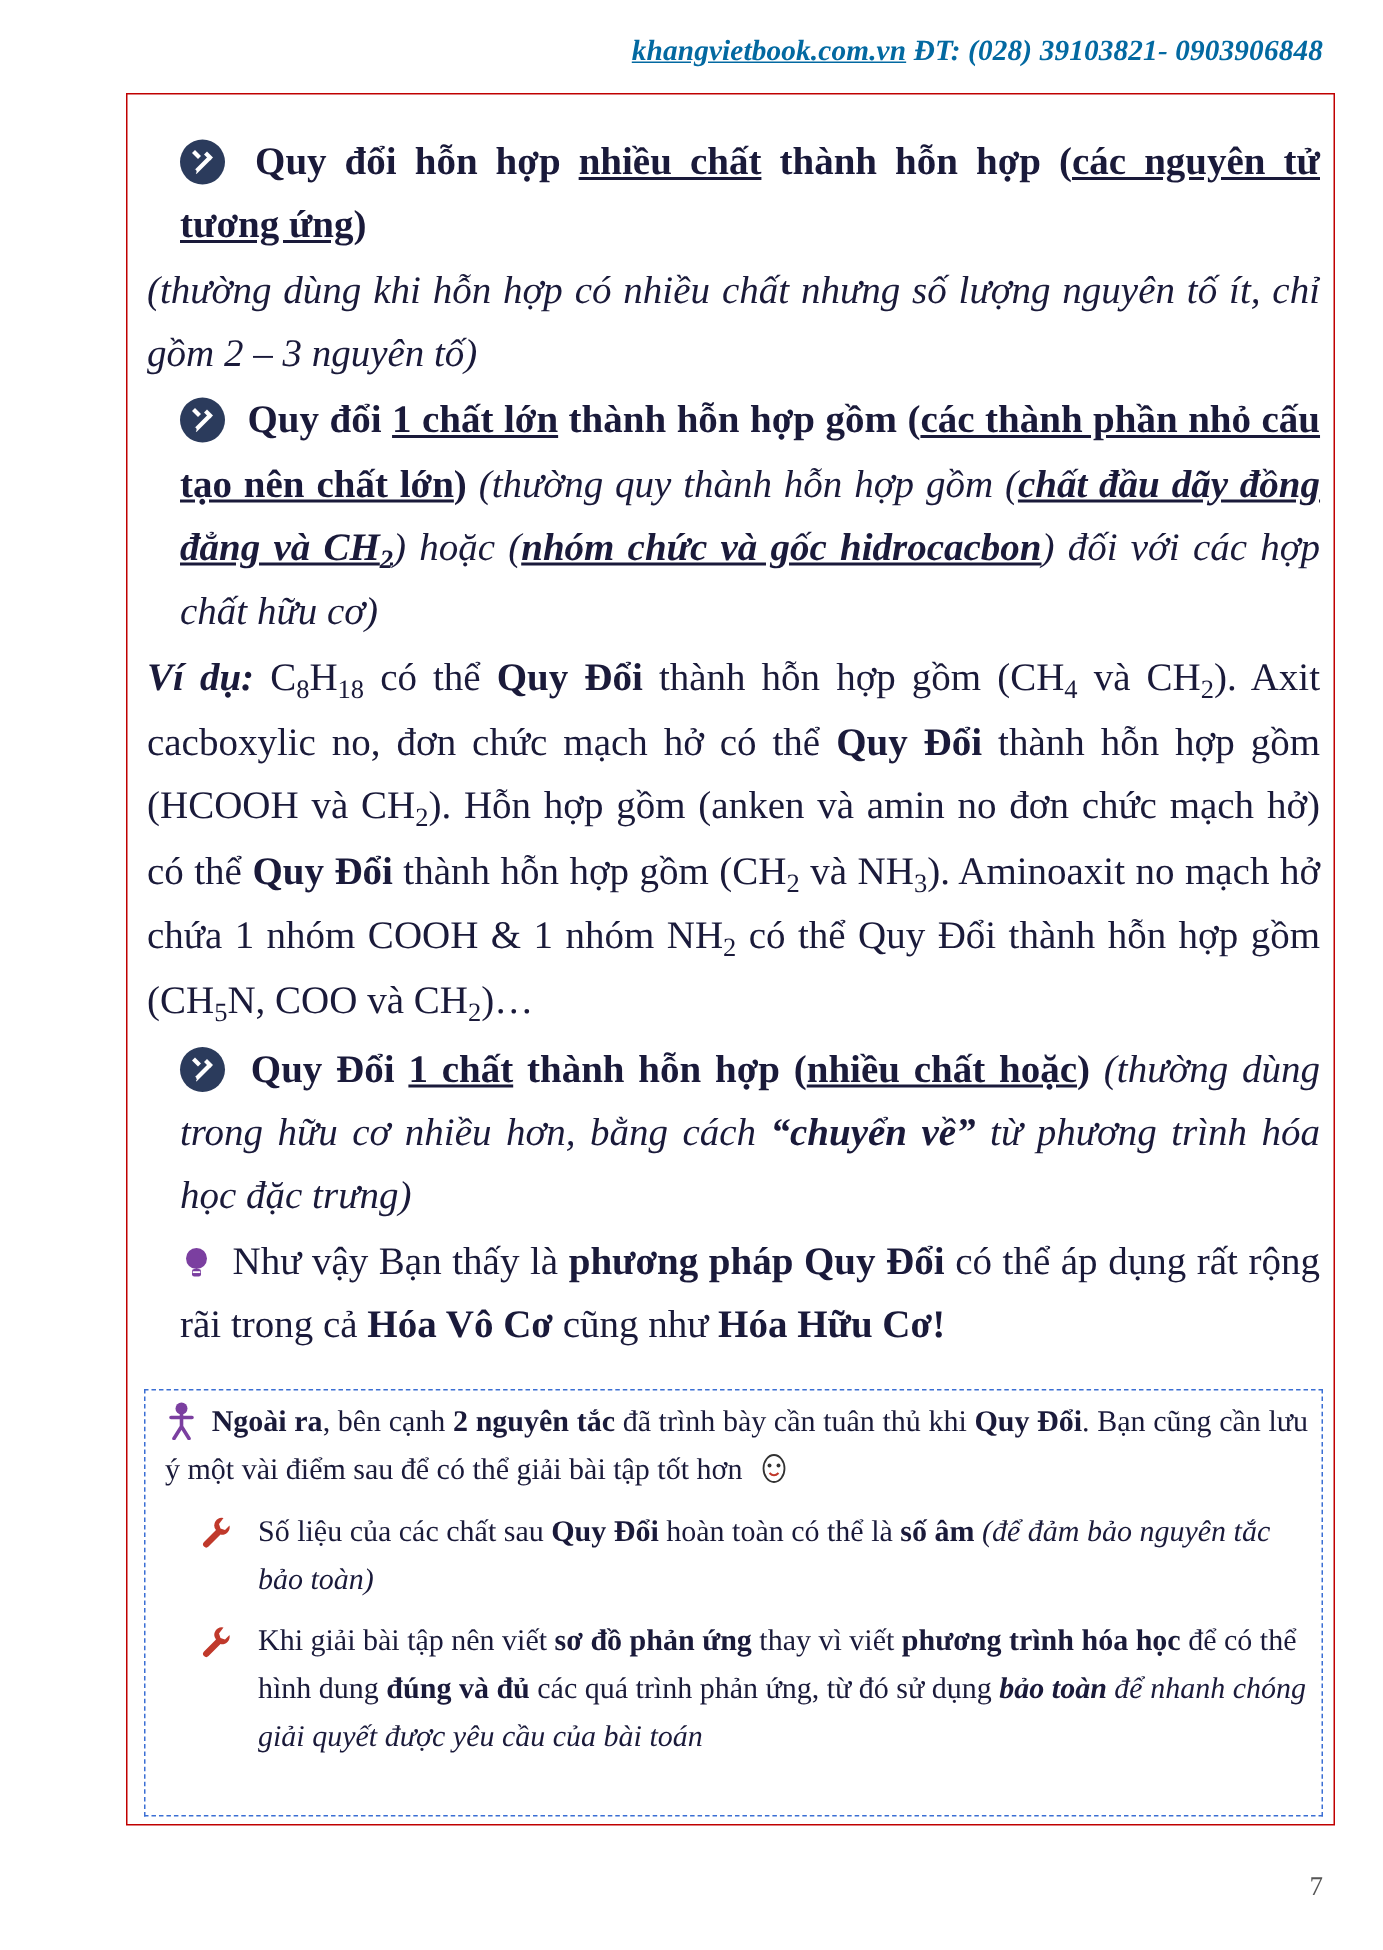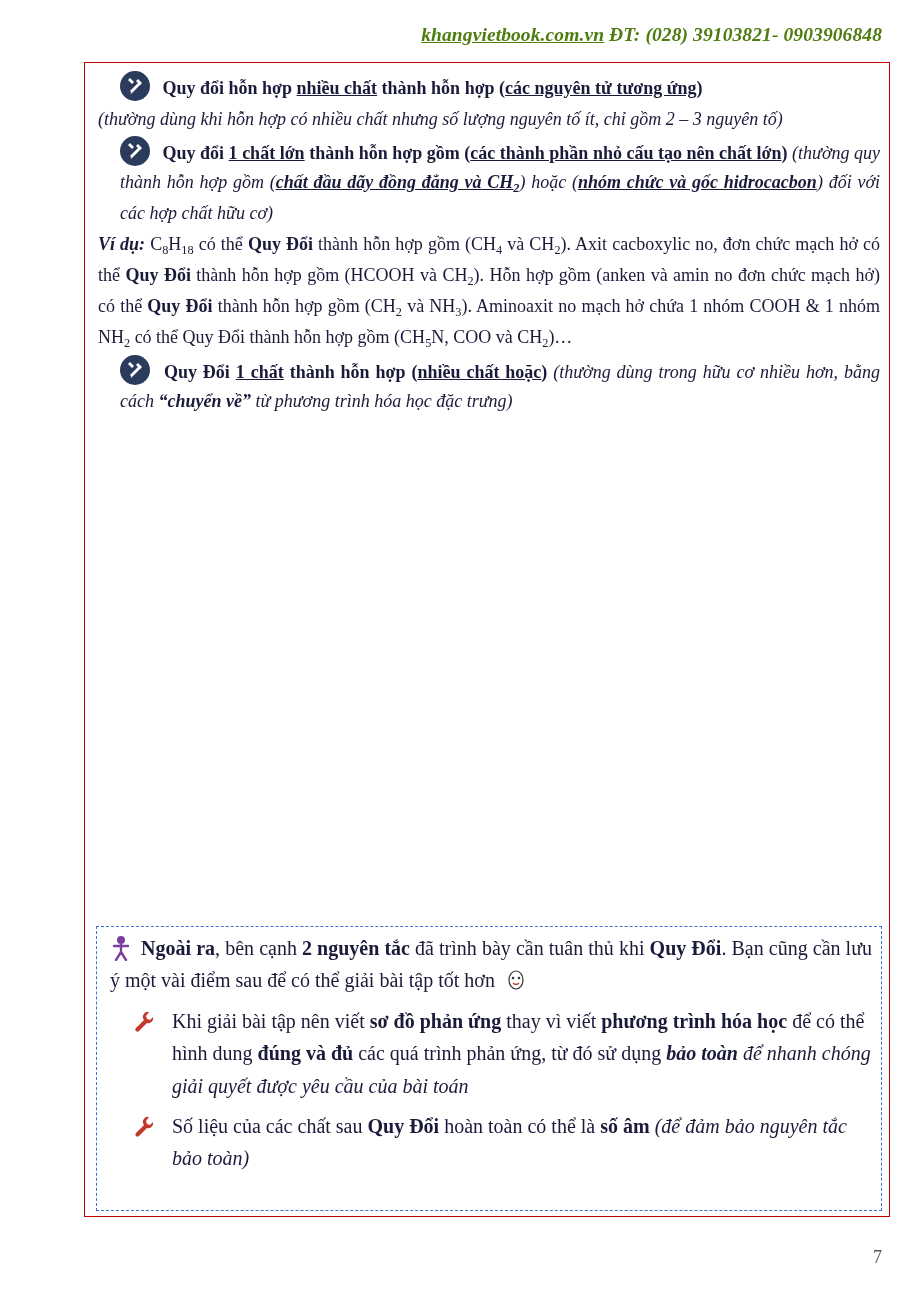--- a/index.html
+++ b/index.html
@@ -23,42 +23,42 @@
     position: absolute;
     top: 24px;
     left: 0;
     right: 0;
     text-align: right;
     padding-right: 40px;
     font-family: "Liberation Serif", serif;
     font-weight: bold;
     font-style: italic;
     font-size: 19.5px;
-    color: #4d7c0f;
+    color: #0369a1;
     letter-spacing: 0.1px;
   }
   .header .site {
     text-decoration: underline;
   }
   .frame {
     position: absolute;
     left: 84px;
     top: 62px;
     width: 806px;
     height: 1155px;
     border: 1.6px solid #c00000;
     box-sizing: border-box;
   }
   .content {
     position: absolute;
     left: 98px;
-    top: 71px;
+    top: 87px;
     width: 782px;
     box-sizing: border-box;
-    font-size: 18px;
+    font-size: 26px;
     line-height: 1.62;
   }
   p {
     margin: 0 0 2px 0;
     text-align: justify;
   }
   .blk {
     margin-bottom: 2px;
   }
   .icon-tools {
@@ -199,20 +199,32 @@
             <path d="M3 4 L7 8 L9 6 L5 2 Z" fill="#ffffff"></path>
             <path d="M4 16 L14 6 L16 8 L6 18 Z" fill="#ffffff"></path>
             <path d="M13 3 L17 7 L15 9 L11 5 Z" fill="#ffffff"></path>
             <circle cx="4.5" cy="16.5" r="1.6" fill="#2b3b5c"></circle>
           </svg>
         </span>
         <b>Quy Đổi </b><span class="bu">1 chất</span><b> thành hỗn hợp (</b><span class="bu">nhiều chất hoặc</span><b>) </b><span class="i">(thường dùng trong hữu cơ nhiều hơn, bằng cách </span><span class="bi">“chuyển về”</span><span class="i"> từ phương trình hóa học đặc trưng)</span>
       </p>
     </div>
 
+    <div class="blk">
+      <p class="heading-line">
+        <span class="icon-bulb">
+          <svg width="22" height="24" viewBox="0 0 22 24">
+            <circle cx="11" cy="9" r="7" fill="#7b3fa0"></circle>
+            <rect x="8" y="16" width="6" height="5" rx="1.5" fill="#7b3fa0"></rect>
+            <rect x="8.5" y="17.5" width="5" height="1.2" fill="#ffffff"></rect>
+          </svg>
+        </span>
+        Như vậy Bạn thấy là <b>phương pháp Quy Đổi</b> có thể áp dụng rất rộng rãi trong cả <b>Hóa Vô Cơ</b> cũng như <b>Hóa Hữu Cơ!</b>
+      </p>
+    </div>
 
   </div>
 
   <div class="dashed-box"></div>
   <div class="dash-content">
     <p>
       <span class="icon-person">
         <svg width="22" height="26" viewBox="0 0 22 26">
           <circle cx="11" cy="5" r="4" fill="#7b3fa0"></circle>
           <path d="M11 9 L11 17 M4 11 L18 11 M11 17 L6 25 M11 17 L16 25" stroke="#7b3fa0" stroke-width="2.4" fill="none" stroke-linecap="round"></path>
@@ -229,31 +241,31 @@
       </span>
     </p>
 
     <div class="bullet-item">
       <span class="icon-wrench">
         <svg width="24" height="24" viewBox="0 0 24 24">
           <path d="M17 3 a5 5 0 0 0 -5 8 L4 19 a2 2 0 0 0 3 3 L15 14 a5 5 0 0 0 6 -6 l-3 3 l-3 -1 l-1 -3 z" fill="#c0392b"></path>
         </svg>
       </span>
       <span>
-        Khi giải bài tập nên viết <b>sơ đồ phản ứng</b> thay vì viết <b>phương trình hóa học</b> để có thể hình dung <b>đúng và đủ</b> các quá trình phản ứng, từ đó sử dụng <span class="bi">bảo toàn</span> <span class="i">để nhanh chóng giải quyết được yêu cầu của bài toán</span>
+        Số liệu của các chất sau <b>Quy Đổi</b> hoàn toàn có thể là <b>số âm</b> <span class="i">(để đảm bảo nguyên tắc bảo toàn)</span>
       </span>
     </div>
 
     <div class="bullet-item">
       <span class="icon-wrench">
         <svg width="24" height="24" viewBox="0 0 24 24">
           <path d="M17 3 a5 5 0 0 0 -5 8 L4 19 a2 2 0 0 0 3 3 L15 14 a5 5 0 0 0 6 -6 l-3 3 l-3 -1 l-1 -3 z" fill="#c0392b"></path>
         </svg>
       </span>
       <span>
-        Số liệu của các chất sau <b>Quy Đổi</b> hoàn toàn có thể là <b>số âm</b> <span class="i">(để đảm bảo nguyên tắc bảo toàn)</span>
+        Khi giải bài tập nên viết <b>sơ đồ phản ứng</b> thay vì viết <b>phương trình hóa học</b> để có thể hình dung <b>đúng và đủ</b> các quá trình phản ứng, từ đó sử dụng <span class="bi">bảo toàn</span> <span class="i">để nhanh chóng giải quyết được yêu cầu của bài toán</span>
       </span>
     </div>
   </div>
 
   <div class="pagenum">7</div>
 
 </div>
 
 </body></html>

